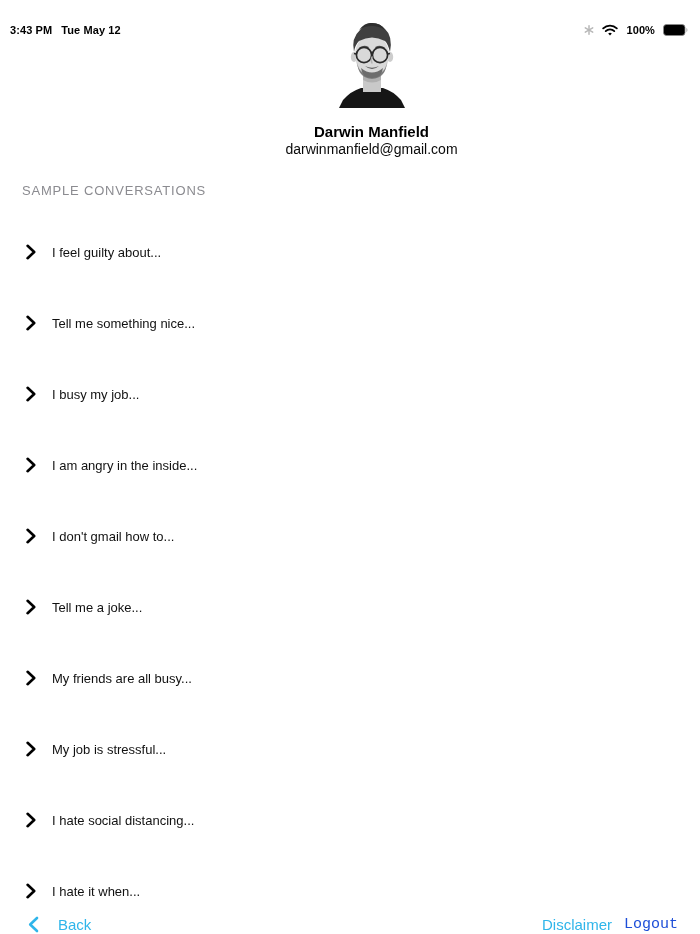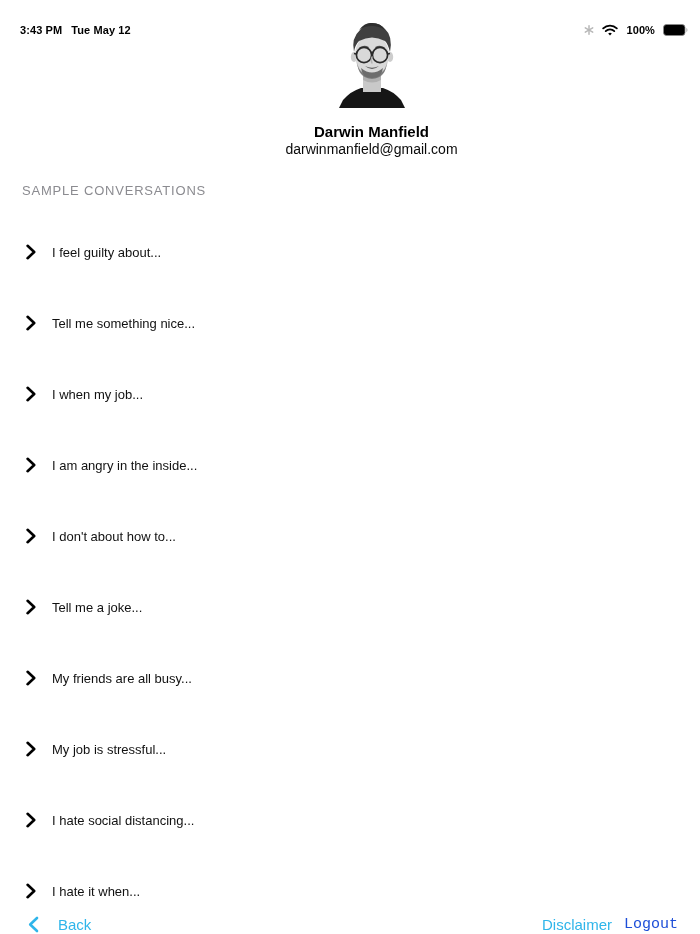--- a/index.html
+++ b/index.html
@@ -10,21 +10,21 @@
     color: #000;
     position: relative;
     overflow: hidden;
   }
   .screen { position: relative; width: 700px; height: 934px; background: #fff; }
 
   
   .status-bar {
     position: absolute; top: 0; left: 0; right: 0; height: 20px;
     display: flex; align-items: center; justify-content: space-between;
-    padding: 0 10px 0 20px;
+    padding: 0 10px 0 10px;
     font-size: 11px; font-weight: 700; letter-spacing: 0.1px;
   }
   .status-left { display: flex; gap: 9px; align-items: center; padding-top: 3px;}
   .status-right { display: flex; gap: 8px; align-items: center; padding-top: 3px; padding-right: 2px;}
   .battery-pct { font-weight: 700; }
   .sb-icon { display: inline-flex; align-items: center; }
 
   
   .profile { text-align: center; margin-top: 18px; margin-left: 43px; }
   .avatar-wrap { width: 70px; height: 90px; display: inline-block; }
@@ -148,37 +148,37 @@
           </svg>
         </span>
       <span class="row-label">Tell me something nice...</span>
     </div>
     <div class="row">
       <span class="chev">
           <svg width="10" height="16" viewBox="0 0 10 16">
             <path d="M1.6 1.8 L8.2 8 L1.6 14.2" fill="none" stroke="#000" stroke-width="2.6" stroke-linecap="round" stroke-linejoin="round"></path>
           </svg>
         </span>
-      <span class="row-label">I when my job...</span>
+      <span class="row-label">I busy my job...</span>
     </div>
     <div class="row">
       <span class="chev">
           <svg width="10" height="16" viewBox="0 0 10 16">
             <path d="M1.6 1.8 L8.2 8 L1.6 14.2" fill="none" stroke="#000" stroke-width="2.6" stroke-linecap="round" stroke-linejoin="round"></path>
           </svg>
         </span>
       <span class="row-label">I am angry in the inside...</span>
     </div>
     <div class="row">
       <span class="chev">
           <svg width="10" height="16" viewBox="0 0 10 16">
             <path d="M1.6 1.8 L8.2 8 L1.6 14.2" fill="none" stroke="#000" stroke-width="2.6" stroke-linecap="round" stroke-linejoin="round"></path>
           </svg>
         </span>
-      <span class="row-label">I don't about how to...</span>
+      <span class="row-label">I don't gmail how to...</span>
     </div>
     <div class="row">
       <span class="chev">
           <svg width="10" height="16" viewBox="0 0 10 16">
             <path d="M1.6 1.8 L8.2 8 L1.6 14.2" fill="none" stroke="#000" stroke-width="2.6" stroke-linecap="round" stroke-linejoin="round"></path>
           </svg>
         </span>
       <span class="row-label">Tell me a joke...</span>
     </div>
     <div class="row">

